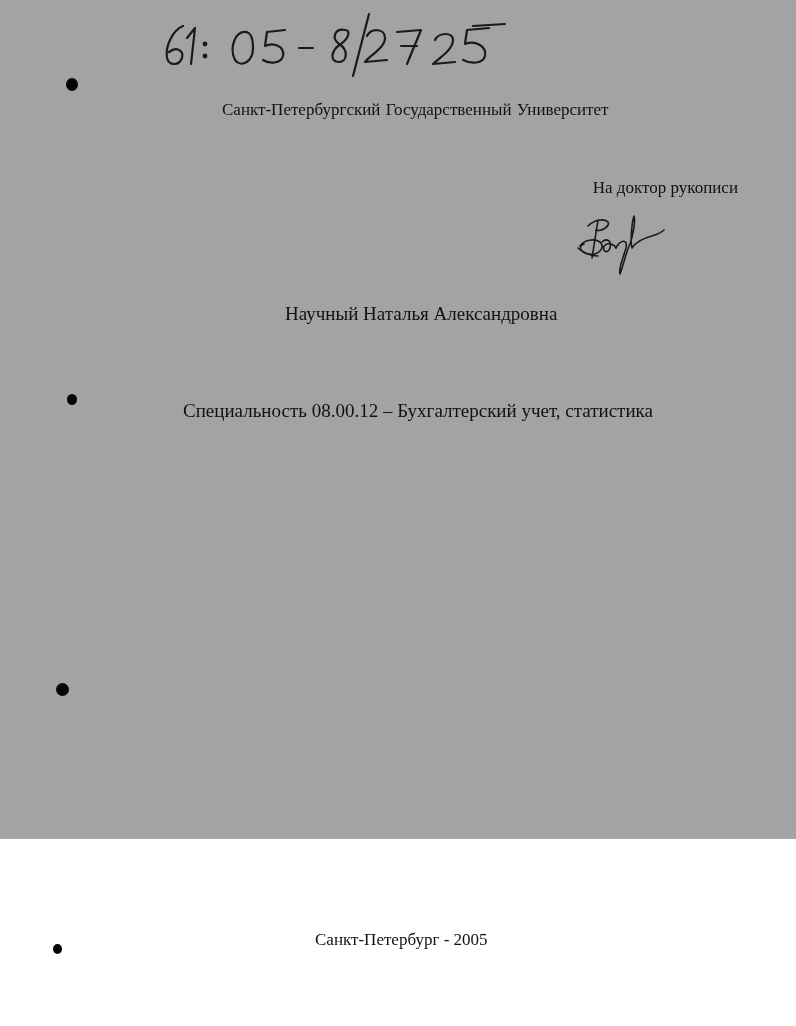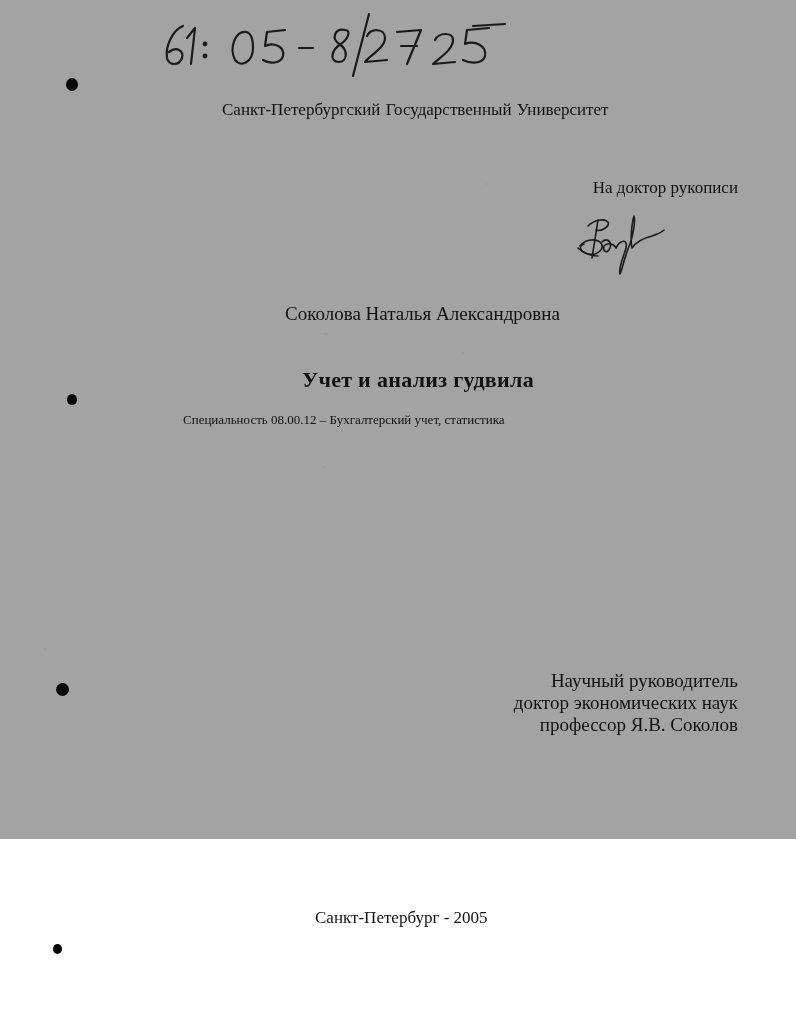--- a/index.html
+++ b/index.html
@@ -54,38 +54,38 @@
       font-size: 19px;
     }
     .title {
       top: 367px;
       left: 302px;
       font-size: 22px;
       font-weight: bold;
       letter-spacing: 0.3px;
     }
     .specialty {
-      top: 412px;
+      top: 400px;
       left: 183px;
-      font-size: 13px;
+      font-size: 19px;
     }
     .dissertation {
       top: 535px;
       font-size: 19px;
       line-height: 23px;
     }
     .supervisor {
       top: 670px;
       right: 58px;
       text-align: right;
       font-size: 19px;
       line-height: 22px;
     }
     .city-year {
-      top: 908px;
+      top: 930px;
       left: 315px;
       font-size: 17px;
     }
     .punch-hole {
       position: absolute;
       background: #050505;
       border-radius: 50%;
     }
     .speck {
       position: absolute;
@@ -151,28 +151,22 @@
     <g fill="none" stroke="#1a1a1a" stroke-width="1.6" stroke-linecap="round" stroke-linejoin="round">
       <path d="M14 14 C20 8, 30 6, 34 10 C36 14, 28 20, 22 18"></path>
       <path d="M24 8 L18 46"></path>
       <path d="M6 34 C10 28, 20 26, 26 30 C32 36, 24 44, 14 42 C6 40, 4 34, 10 32"></path>
       <path d="M28 30 C32 26, 38 28, 36 36 C34 42, 28 40, 30 34 C34 30, 40 32, 42 36"></path>
       <path d="M42 36 C46 28, 54 26, 52 36 C50 44, 44 56, 46 62 C48 58, 52 40, 56 32 C58 26, 62 10, 60 4 C58 10, 56 28, 58 36 C62 30, 70 26, 78 24 C84 22, 88 20, 90 18"></path>
       <path d="M4 36 C8 40, 16 44, 24 44"></path>
     </g>
   </svg>
 
-  <div class="abs author">Соколова Наталья Александровна</div>
+  <div class="abs author">Научный Наталья Александровна</div>
 
-  <div class="abs title">Учет и анализ гудвила</div>
 
   <div class="abs specialty">Специальность 08.00.12 – Бухгалтерский учет, статистика</div>
 
 
-  <div class="abs supervisor">
-    <div>Научный руководитель</div>
-    <div>доктор экономических наук</div>
-    <div>профессор Я.В. Соколов</div>
-  </div>
 
   <div class="abs city-year">Санкт-Петербург - 2005</div>
 
 </div>
 
 </body></html>

